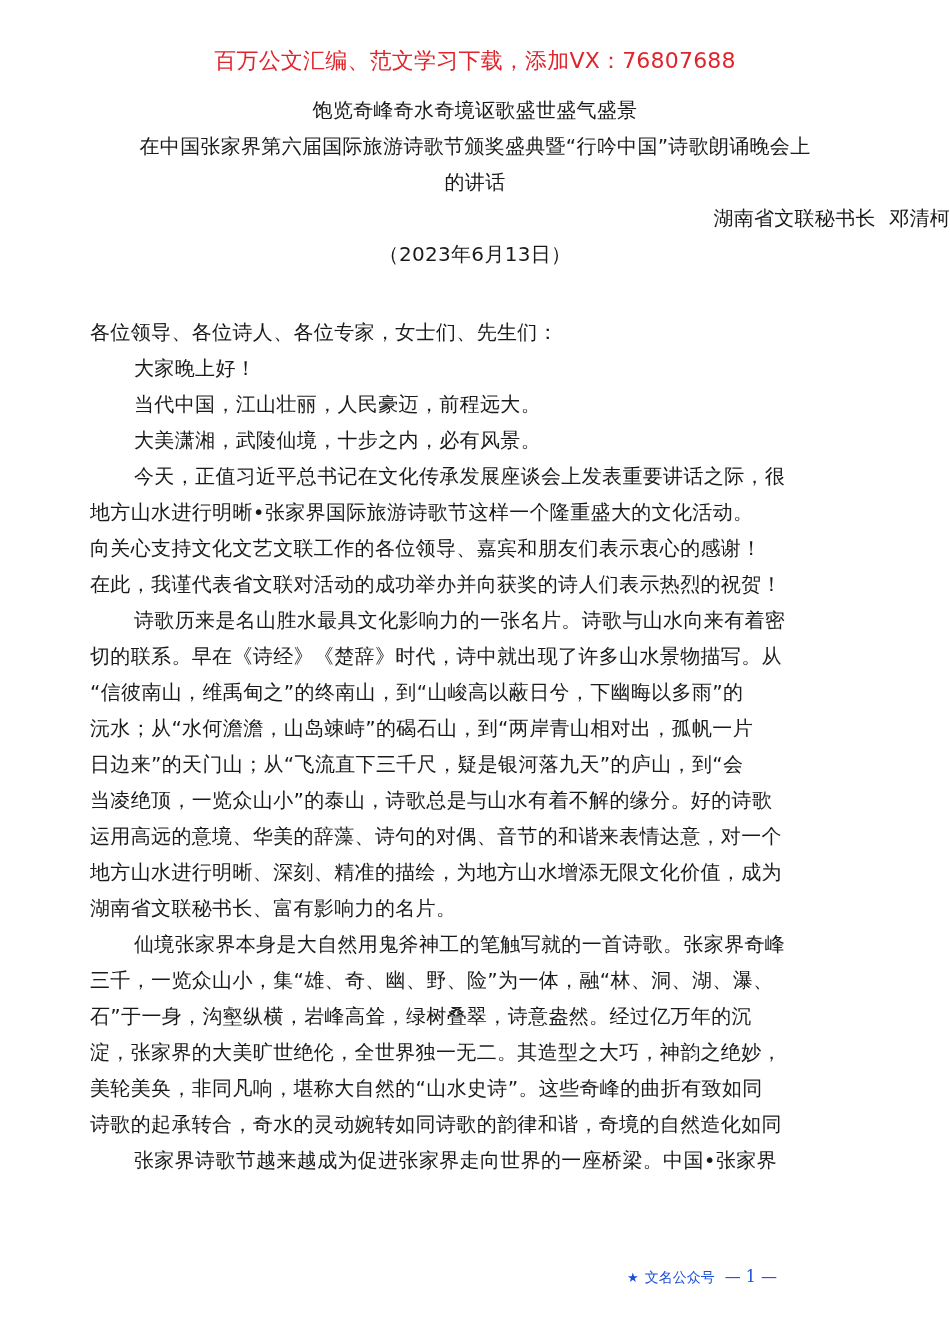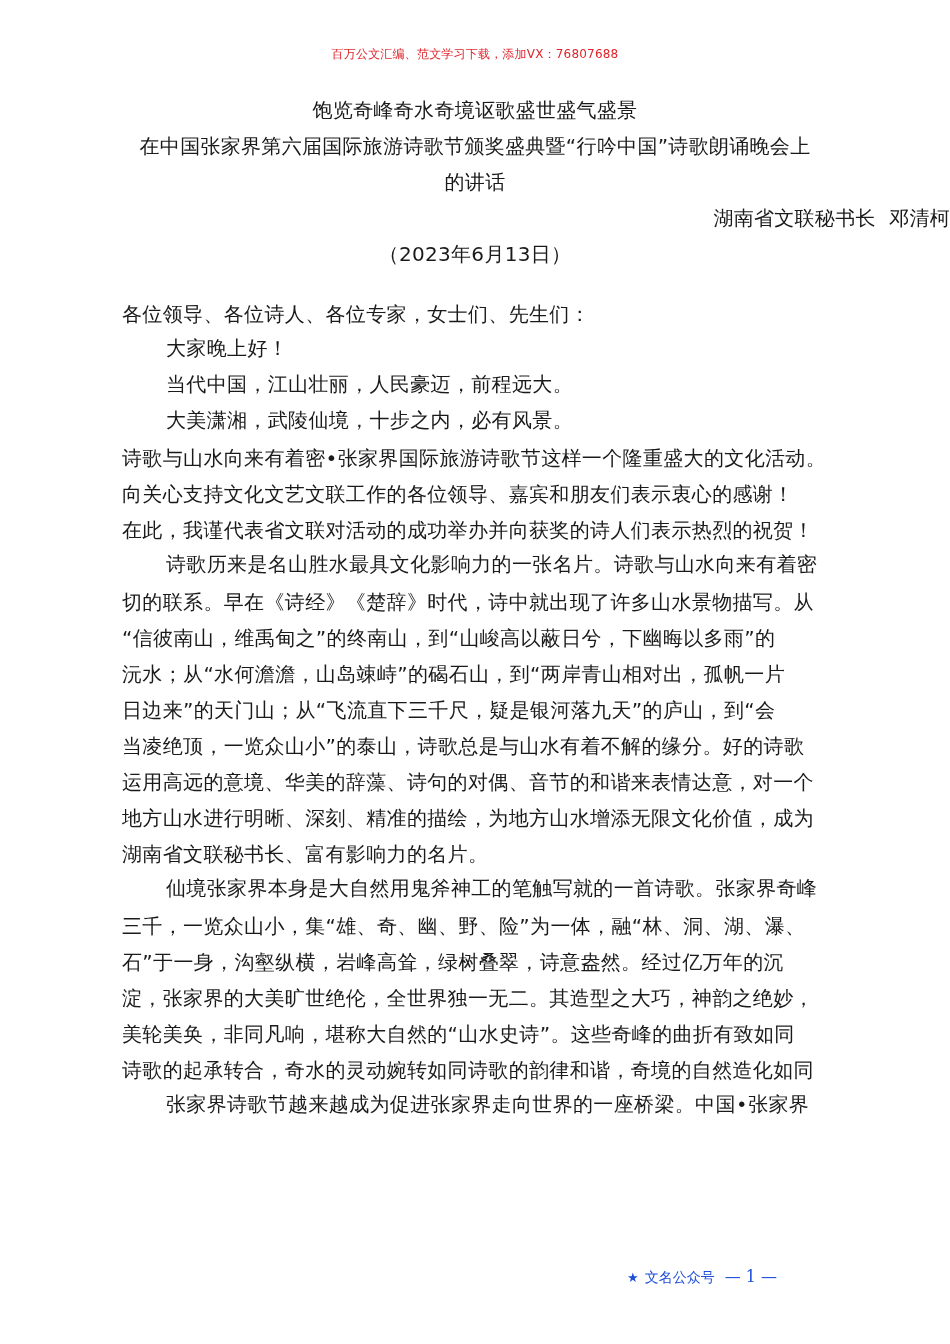--- a/index.html
+++ b/index.html
@@ -1,24 +1,24 @@
 <!DOCTYPE html>
 <html><head>
 <meta charset="utf-8">
 <style>
   html, body { margin: 0; padding: 0; background: #ffffff; }
   body { width: 950px; height: 1344px; position: relative; overflow: hidden;
          font-family: "DejaVu Sans", "Liberation Sans", sans-serif; color: #1a1a1a; }
   .watermark { position: absolute; top: 46px; left: 0; width: 950px; text-align: center;
-               font-size: 12px; color: #e0242b; letter-spacing: 0.2px; }
+               font-size: 22px; color: #e0242b; letter-spacing: 0.2px; }
   .title-block { position: absolute; top: 92px; left: 0; width: 950px; text-align: center; }
   .title-line { font-size: 20px; line-height: 36px; height: 36px; white-space: nowrap; letter-spacing: 0.3px; }
-  .body-block { position: absolute; top: 296px; left: 90px; width: 775px; margin-left: 32px; }
+  .body-block { position: absolute; top: 314px; left: 90px; width: 775px; }
   .line { font-size: 20px; line-height: 36px; height: 36px; white-space: nowrap; letter-spacing: 0.35px; }
-  .indent { padding-left: 44px; font-family: Liberation Mono, monospace; }
+  .indent { padding-left: 44px; }
   .footer { position: absolute; top: 1267px; left: 627px; font-size: 14px; white-space: nowrap; color: #1d4ed8; }
   .footer .star { font-size: 13px; margin-right: 6px; }
   .footer .page { font-family: "DejaVu Serif", "Liberation Serif", serif; font-size: 16px; margin-left: 10px; }
 </style>
 </head>
 <body>
 
 <div class="watermark">百万公文汇编、范文学习下载，添加VX：76807688</div>
 
 <div class="title-block">
@@ -27,21 +27,22 @@
   <div class="title-line">的讲话</div>
   <div class="title-line" style="white-space:pre;text-align:right;">湖南省文联秘书长  邓清柯</div>
   <div class="title-line">（2023年6月13日）</div>
 </div>
 
 <div class="body-block" id="body-block">
     <div class="line">各位领导、各位诗人、各位专家，女士们、先生们：</div>
     <div class="line indent">大家晚上好！</div>
     <div class="line indent">当代中国，江山壮丽，人民豪迈，前程远大。</div>
     <div class="line indent">大美潇湘，武陵仙境，十步之内，必有风景。</div>
-    <div class="line">诗歌与山水向来有着密•张家界国际旅游诗歌节这样一个隆重盛大的文化活动。</div>
+    <div class="line indent">今天，正值习近平总书记在文化传承发展座谈会上发表重要讲话之际，很</div>
+    <div class="line">地方山水进行明晰•张家界国际旅游诗歌节这样一个隆重盛大的文化活动。</div>
     <div class="line">向关心支持文化文艺文联工作的各位领导、嘉宾和朋友们表示衷心的感谢！</div>
     <div class="line">在此，我谨代表省文联对活动的成功举办并向获奖的诗人们表示热烈的祝贺！</div>
     <div class="line indent">诗歌历来是名山胜水最具文化影响力的一张名片。诗歌与山水向来有着密</div>
     <div class="line">切的联系。早在《诗经》《楚辞》时代，诗中就出现了许多山水景物描写。从</div>
     <div class="line">“信彼南山，维禹甸之”的终南山，到“山峻高以蔽日兮，下幽晦以多雨”的</div>
     <div class="line">沅水；从“水何澹澹，山岛竦峙”的碣石山，到“两岸青山相对出，孤帆一片</div>
     <div class="line">日边来”的天门山；从“飞流直下三千尺，疑是银河落九天”的庐山，到“会</div>
     <div class="line">当凌绝顶，一览众山小”的泰山，诗歌总是与山水有着不解的缘分。好的诗歌</div>
     <div class="line">运用高远的意境、华美的辞藻、诗句的对偶、音节的和谐来表情达意，对一个</div>
     <div class="line">地方山水进行明晰、深刻、精准的描绘，为地方山水增添无限文化价值，成为</div>

